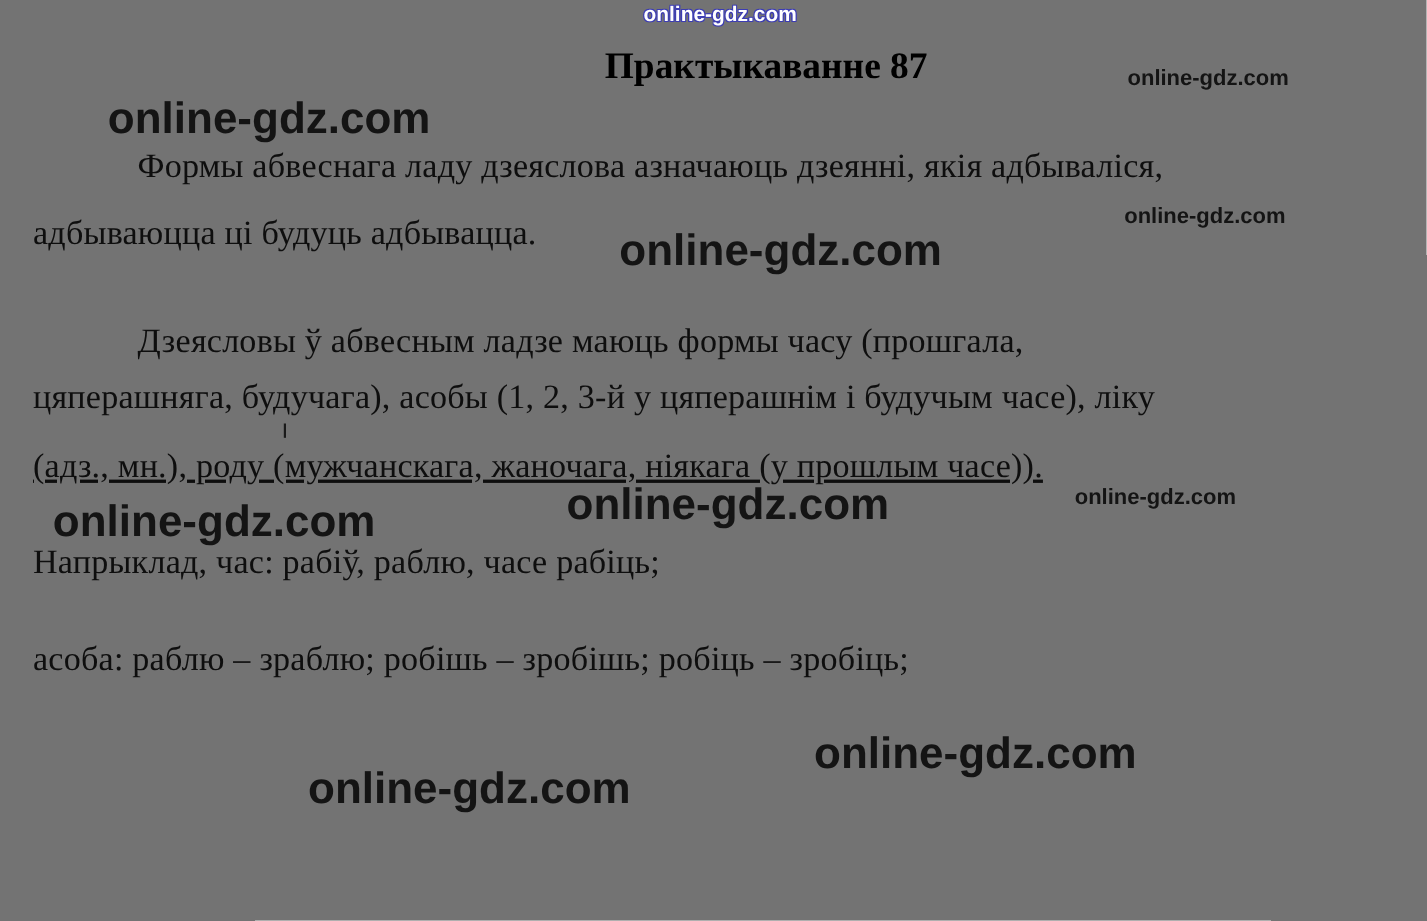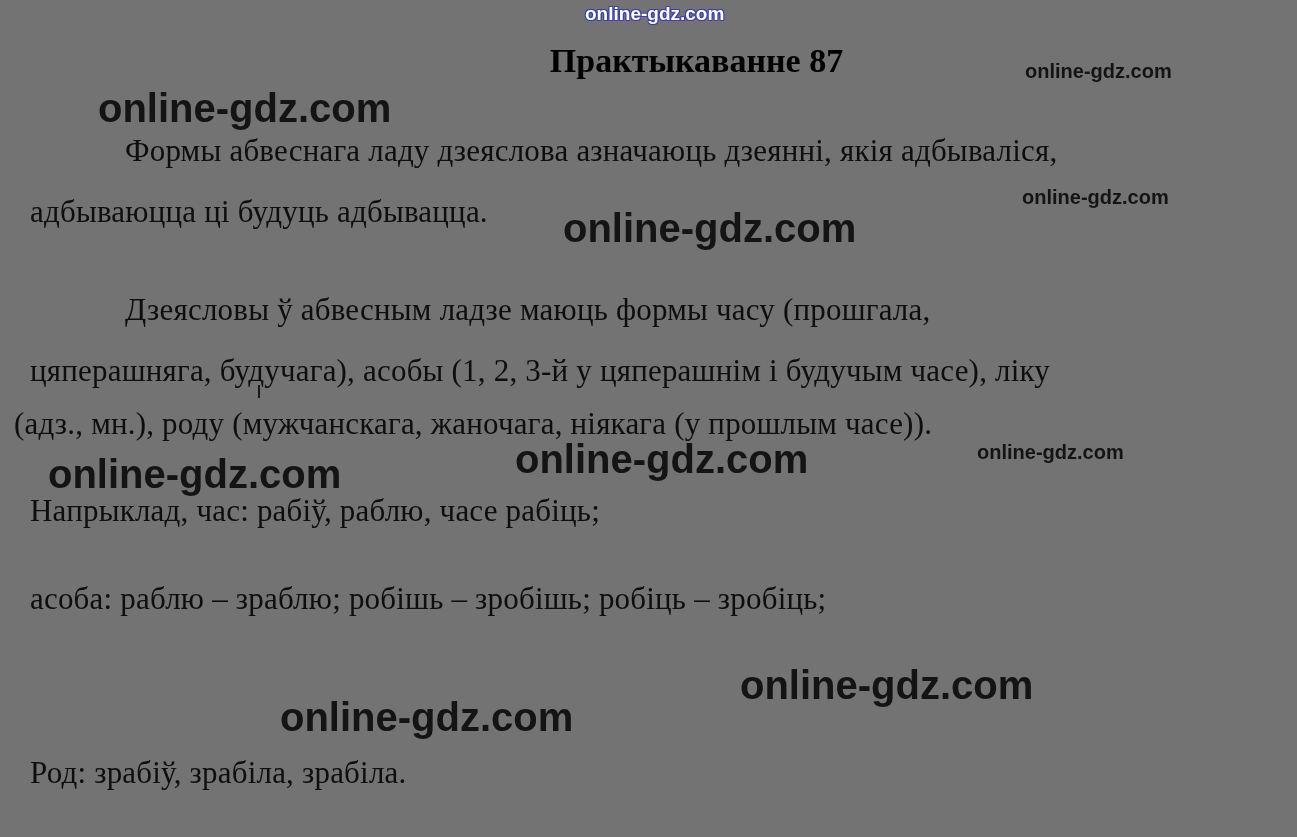--- a/index.html
+++ b/index.html
@@ -74,29 +74,28 @@
   <div class="wm wm-lg" style="left:98px; top:86px;">online-gdz.com</div>
 
   <div class="body-line" style="left:125px; top:133px;">Формы абвеснага ладу дзеяслова азначаюць дзеянні, якія адбываліся,</div>
   <div class="body-line" style="left:30px; top:194px;">адбываюцца ці будуць адбывацца.</div>
 
   <div class="wm wm-lg" style="left:563px; top:206px;">online-gdz.com</div>
 
   <div class="wm wm-sm" style="left:1022px; top:186px;">online-gdz.com</div>
 
   <div class="body-line" style="left:125px; top:281px;margin-top:11px;">Дзеясловы ў абвесным ладзе маюць формы часу (прошгала,</div>
-  <div class="body-line" style="left:30px; top:353px;">цяперашняга, будучага), асобы (1, 2, 3-й у цяперашнім і будучым часе), ліку</div>
+  <div class="body-line" style="left:30px; top:343px;">цяперашняга, будучага), асобы (1, 2, 3-й у цяперашнім і будучым часе), ліку</div>
   <div class="stray-mark" style="left:258px; top:385px;"></div>
-  <div class="body-line" style="left:14px; top:406px;">(адз., мн.), роду (мужчанскага, жаночага, ніякага (у прошлым часе)).</div>
+  <div class="body-line" style="left:30px; top:406px;text-decoration:underline;">(адз., мн.), роду (мужчанскага, жаночага, ніякага (у прошлым часе)).</div>
 
   <div class="wm wm-lg" style="left:48px; top:452px;">online-gdz.com</div>
   <div class="wm wm-lg" style="left:515px; top:437px;">online-gdz.com</div>
   <div class="wm wm-sm" style="left:977px; top:441px;">online-gdz.com</div>
 
   <div class="body-line" style="left:30px; top:493px;">Напрыклад, час: рабіў, раблю, часе рабіць;</div>
   <div class="body-line" style="left:30px; top:581px;">асоба: раблю – зраблю; робішь – зробішь; робіць – зробіць;</div>
 
   <div class="wm wm-lg" style="left:740px; top:663px;">online-gdz.com</div>
   <div class="wm wm-lg" style="left:280px; top:695px;">online-gdz.com</div>
 
-  <div class="body-line" style="left:30px; top:755px;">Род: зрабіў, зрабіла, зрабіла.</div>
 
 </div>
 
 </body></html>

